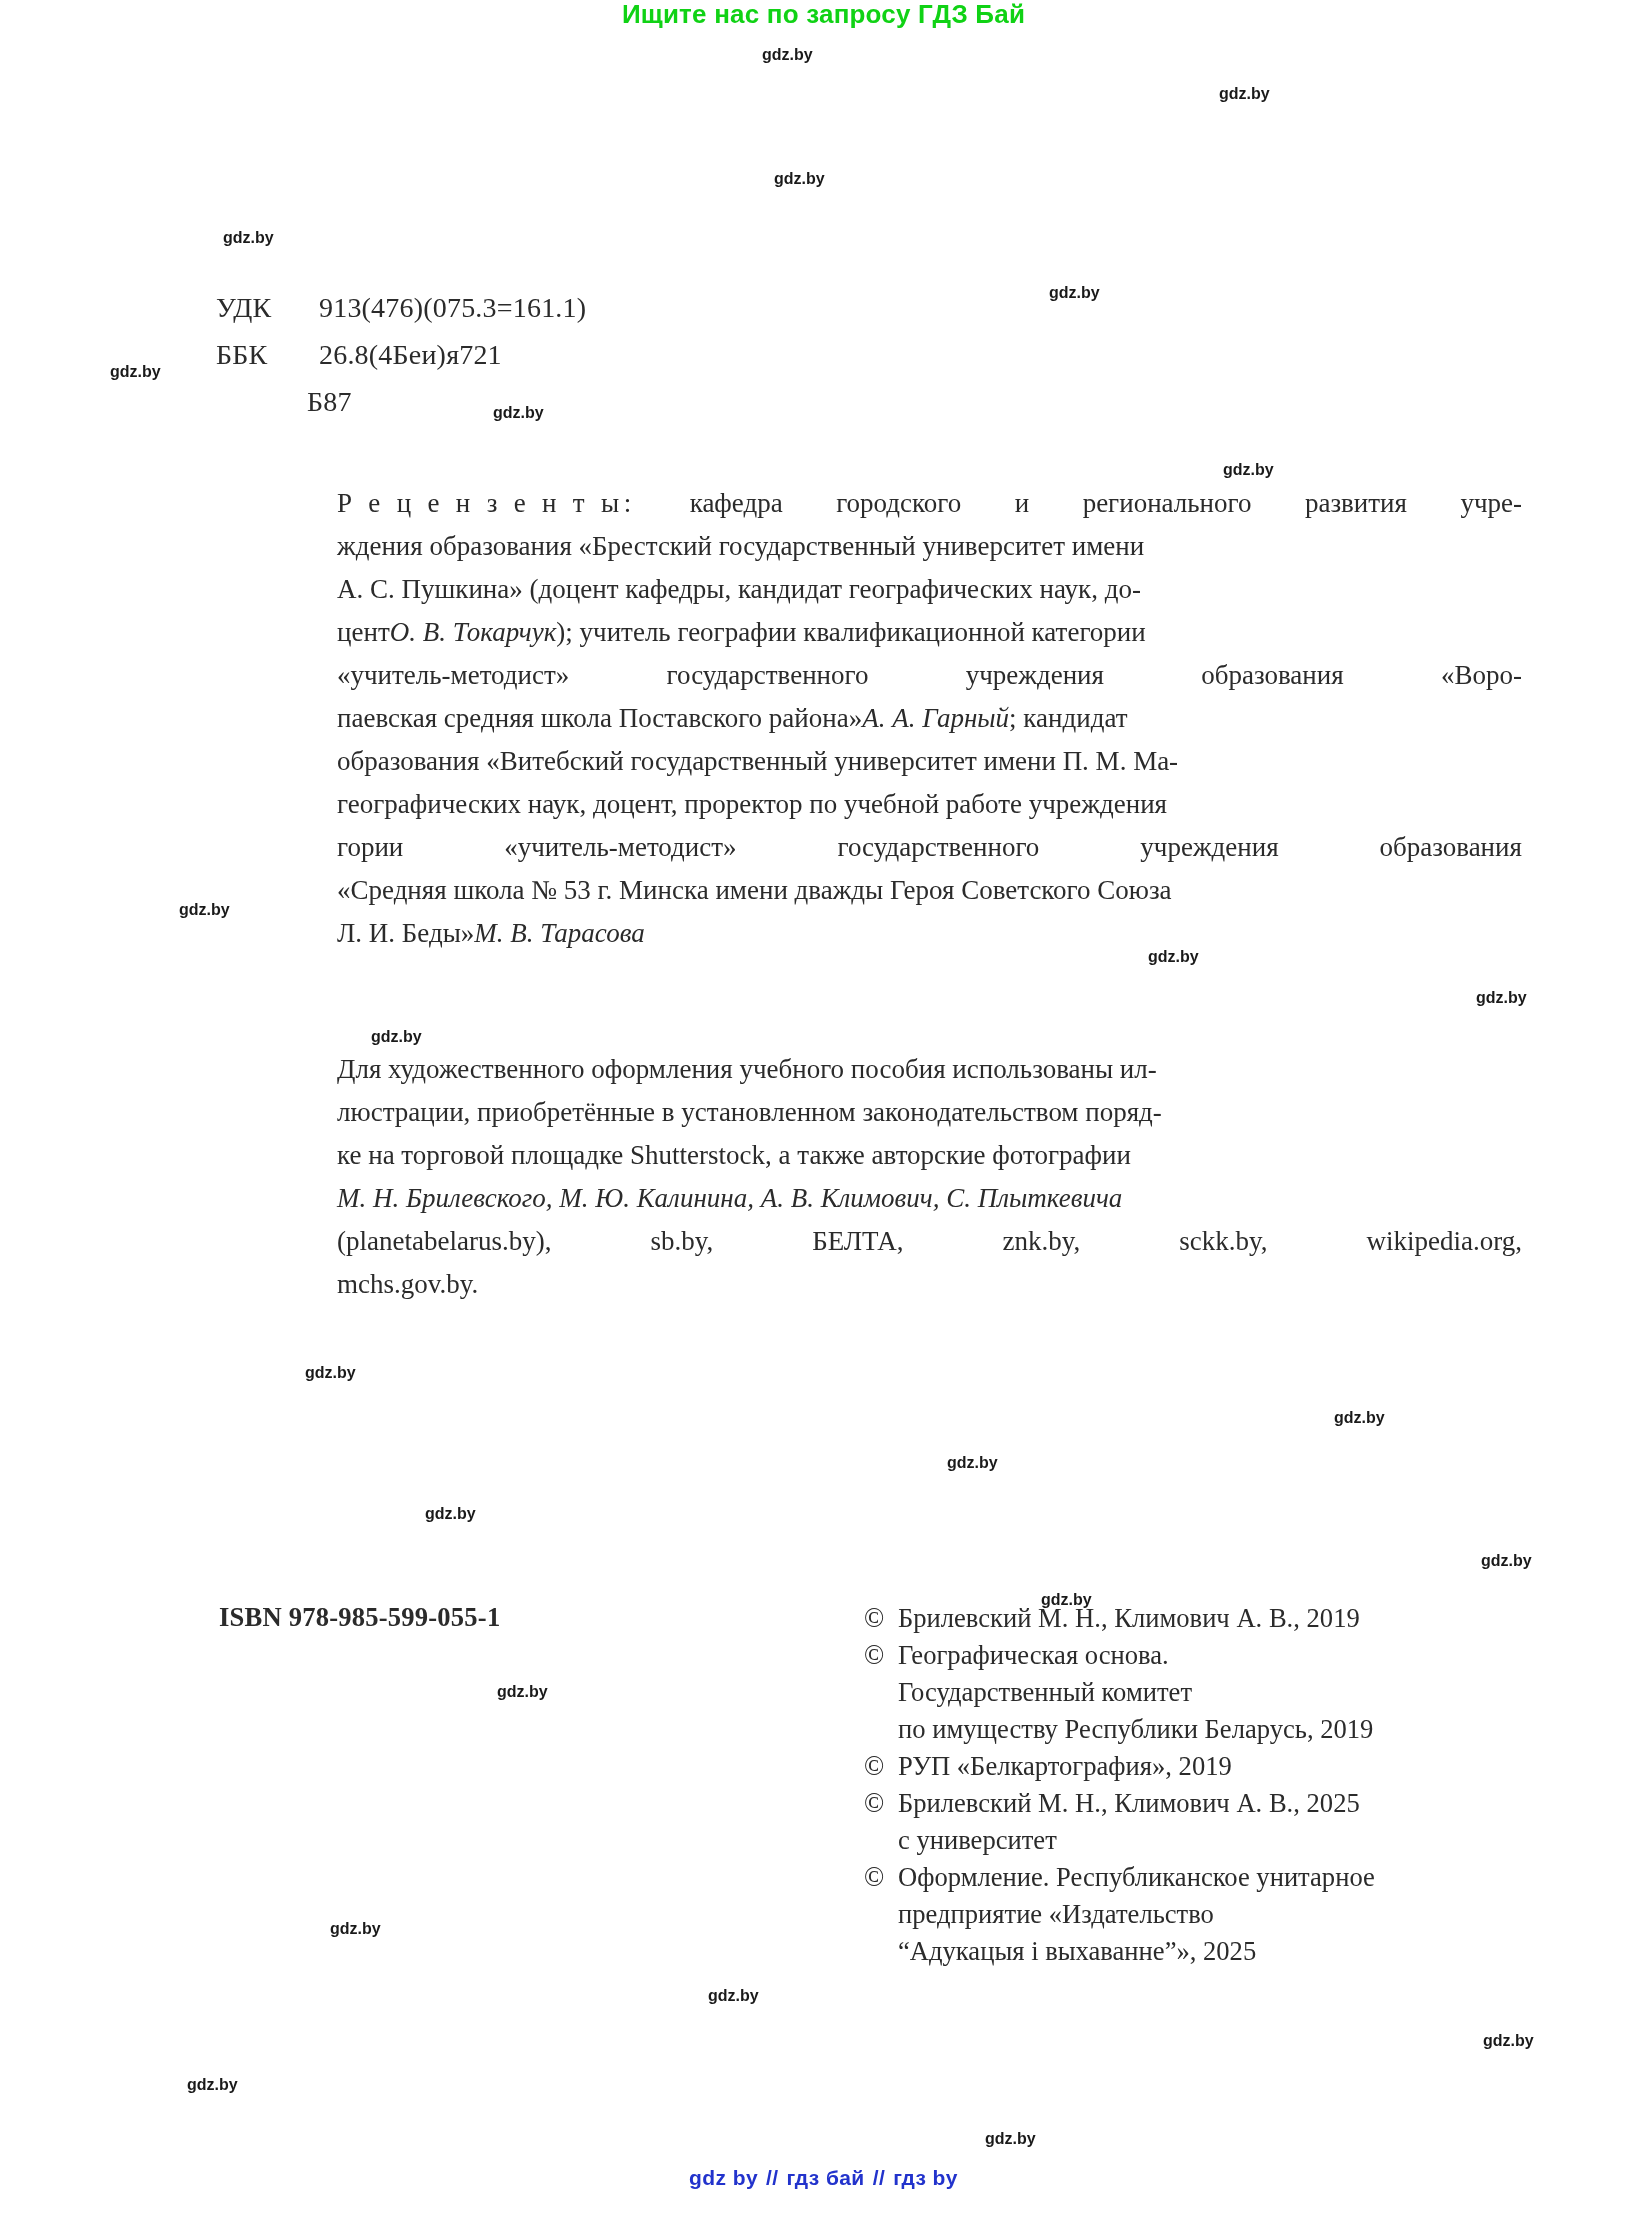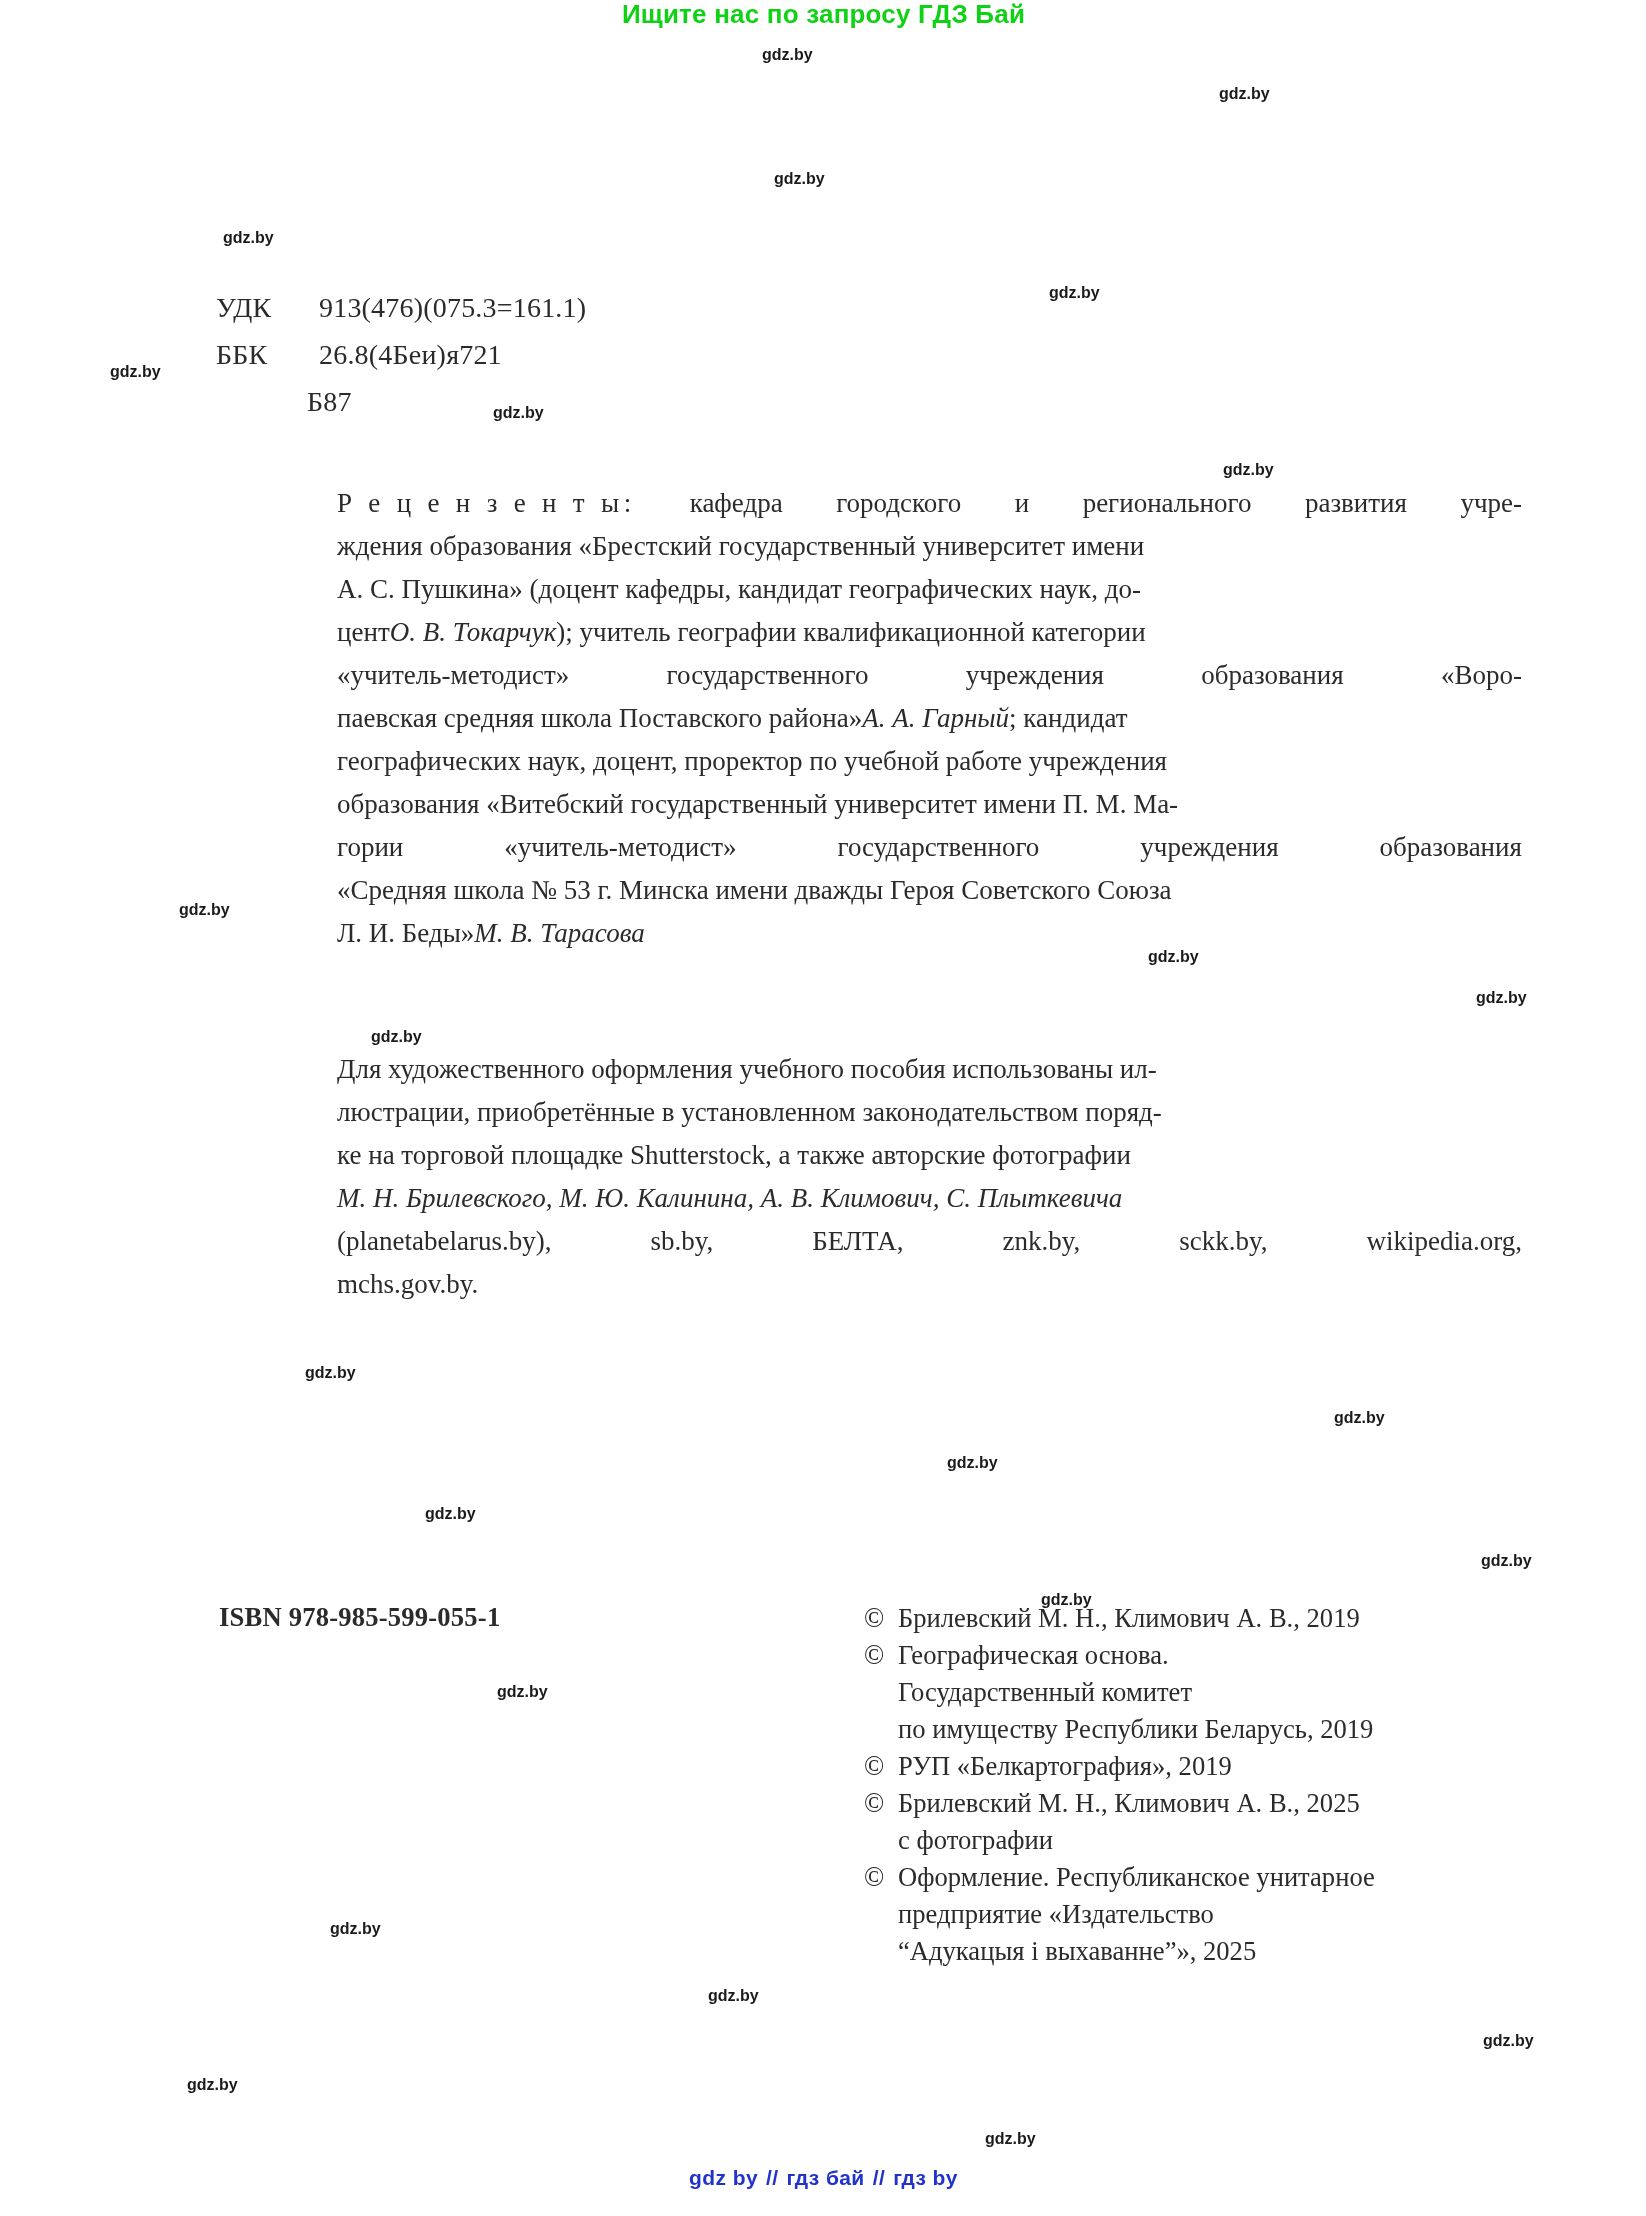--- a/index.html
+++ b/index.html
@@ -222,24 +222,24 @@
         <span>учреждения</span>
         <span>образования</span>
         <span>«Воро-</span>
       </div>
       <div class="jline last">
         <span>паевская средняя школа Поставского района» </span>
         <span class="person-name">А. А. Гарный</span>
         <span>; кандидат</span>
       </div>
       <div class="jline last" style="justify-content: flex-start;">
+        <span>образования «Витебский государственный университет имени П. М. Ма-</span>
+      </div>
+      <div class="jline last" style="justify-content: flex-start;">
         <span>географических наук, доцент, проректор по учебной работе учреждения</span>
-      </div>
-      <div class="jline last" style="justify-content: flex-start;">
-        <span>образования «Витебский государственный университет имени П. М. Ма-</span>
       </div>
       <div class="jline">
         <span>гории</span>
         <span>«учитель-методист»</span>
         <span>государственного</span>
         <span>учреждения</span>
         <span>образования</span>
       </div>
       <div class="jline last" style="justify-content: flex-start;">
         <span>«Средняя школа № 53 г. Минска имени дважды Героя Советского Союза</span>
@@ -297,21 +297,21 @@
         <div class="cr-entry">
           <span class="cr-mark">©</span>
           <span class="cr-text">РУП «Белкартография», 2019</span>
         </div>
       </div>
       <div>
         <div class="cr-entry">
           <span class="cr-mark">©</span>
           <span class="cr-text">Брилевский М. Н., Климович А. В., 2025</span>
         </div>
-        <div class="cr-cont">с фотографии</div>
+        <div class="cr-cont">с университет</div>
       </div>
       <div>
         <div class="cr-entry">
           <span class="cr-mark">©</span>
           <span class="cr-text">Оформление. Республиканское унитарное</span>
         </div>
         <div class="cr-cont">предприятие «Издательство</div>
         <div class="cr-cont">“Адукацыя i выхаванне”», 2025</div>
       </div>
     </div>

